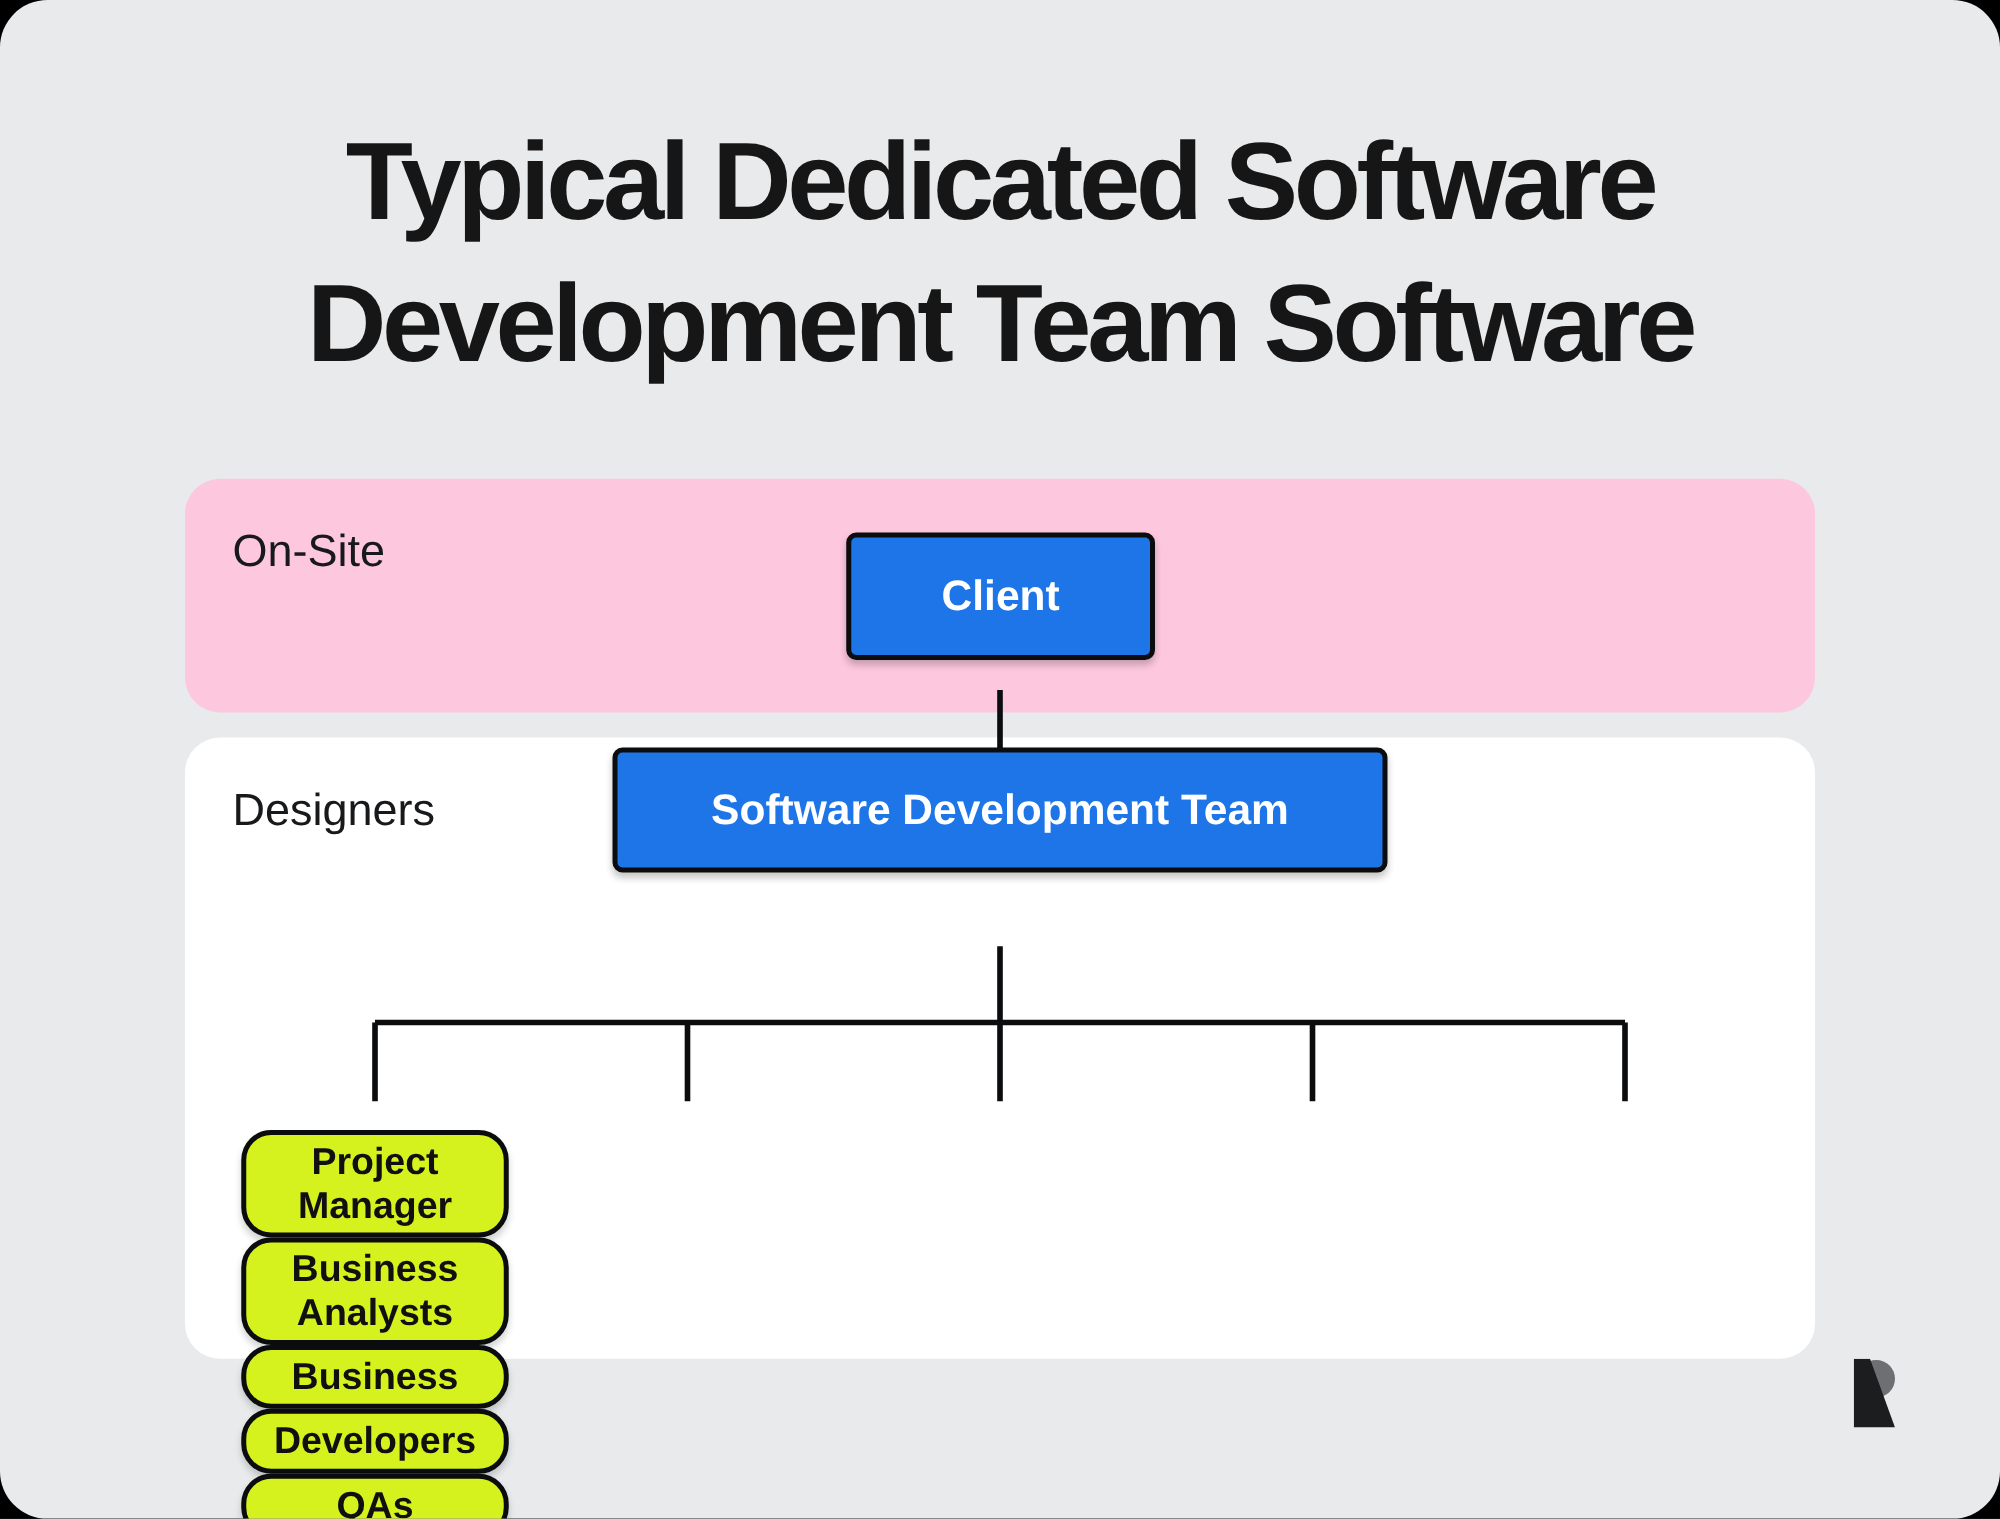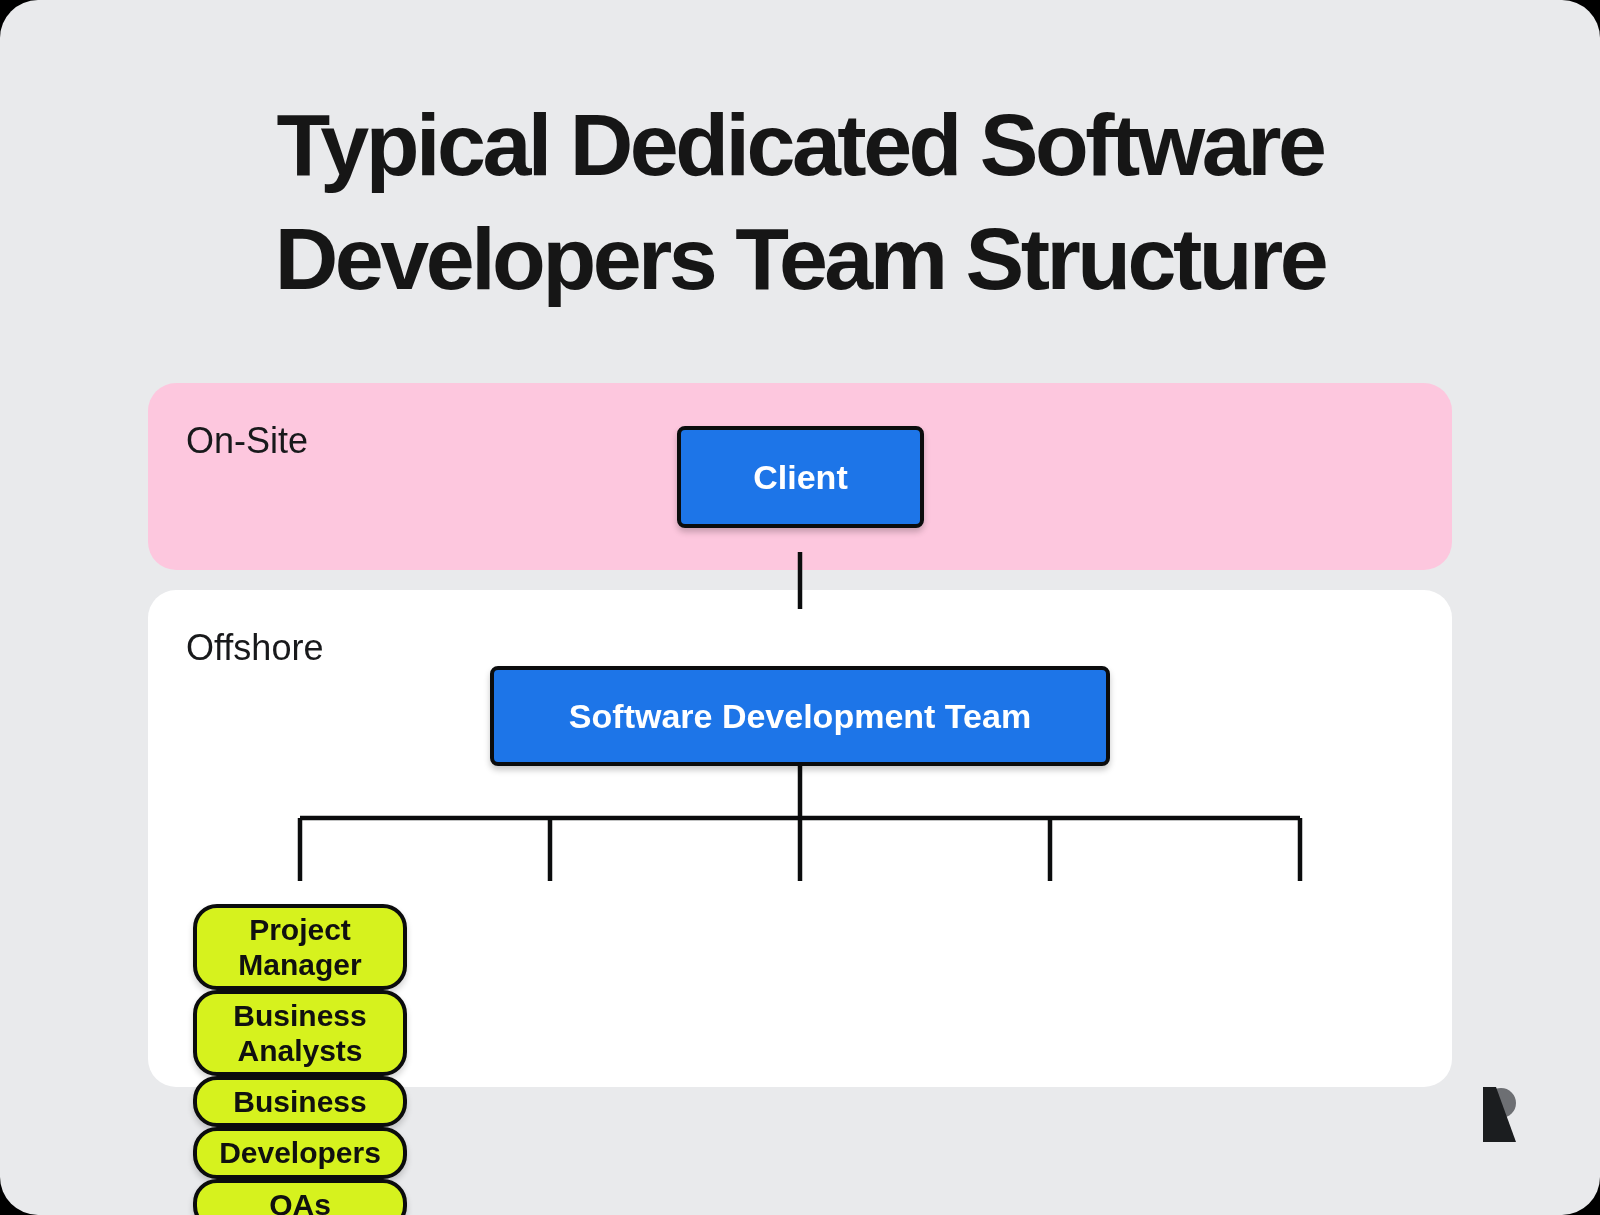--- a/index.html
+++ b/index.html
@@ -70,21 +70,21 @@
     box-shadow: 0 4px 6px rgba(0,0,0,0.22);
   }
   .node-client {
     left: 677px;
     top: 426px;
     width: 247px;
     height: 102px;
   }
   .node-team {
     left: 490px;
-    top: 666px;
+    top: 598px;
     width: 620px;
     height: 100px;
   }
 
   .connectors {
     position: absolute;
     left: 0;
     top: 0;
     width: 1600px;
     height: 1215px;
@@ -127,29 +127,29 @@
     height: 55px;
   }
 </style>
 </head>
 <body>
 
 <div class="canvas">
 
   <h1 class="title">
     <span>Typical Dedicated Software</span>
-    <span>Developers Team Structure</span>
+    <span>Development Team Software</span>
   </h1>
 
   <div class="panel panel-onsite">
     <div class="panel-label">On-Site</div>
   </div>
 
   <div class="panel panel-offshore">
-    <div class="panel-label">Offshore</div>
+    <div class="panel-label">Designers</div>
   </div>
 
   <svg class="connectors" viewBox="0 0 1600 1215" xmlns="http://www.w3.org/2000/svg" aria-hidden="true">
     <path d="M800,552 V609" stroke="#0b0c0d" stroke-width="4.5" fill="none"></path>
     <path d="M800,757 V818" stroke="#0b0c0d" stroke-width="4.5" fill="none"></path>
     <path d="M300,818 H1300" stroke="#0b0c0d" stroke-width="4.5" fill="none"></path>
     <path d="M300,818 V881" stroke="#0b0c0d" stroke-width="4.5" fill="none"></path>
     <path d="M550,818 V881" stroke="#0b0c0d" stroke-width="4.5" fill="none"></path>
     <path d="M800,818 V881" stroke="#0b0c0d" stroke-width="4.5" fill="none"></path>
     <path d="M1050,818 V881" stroke="#0b0c0d" stroke-width="4.5" fill="none"></path>

